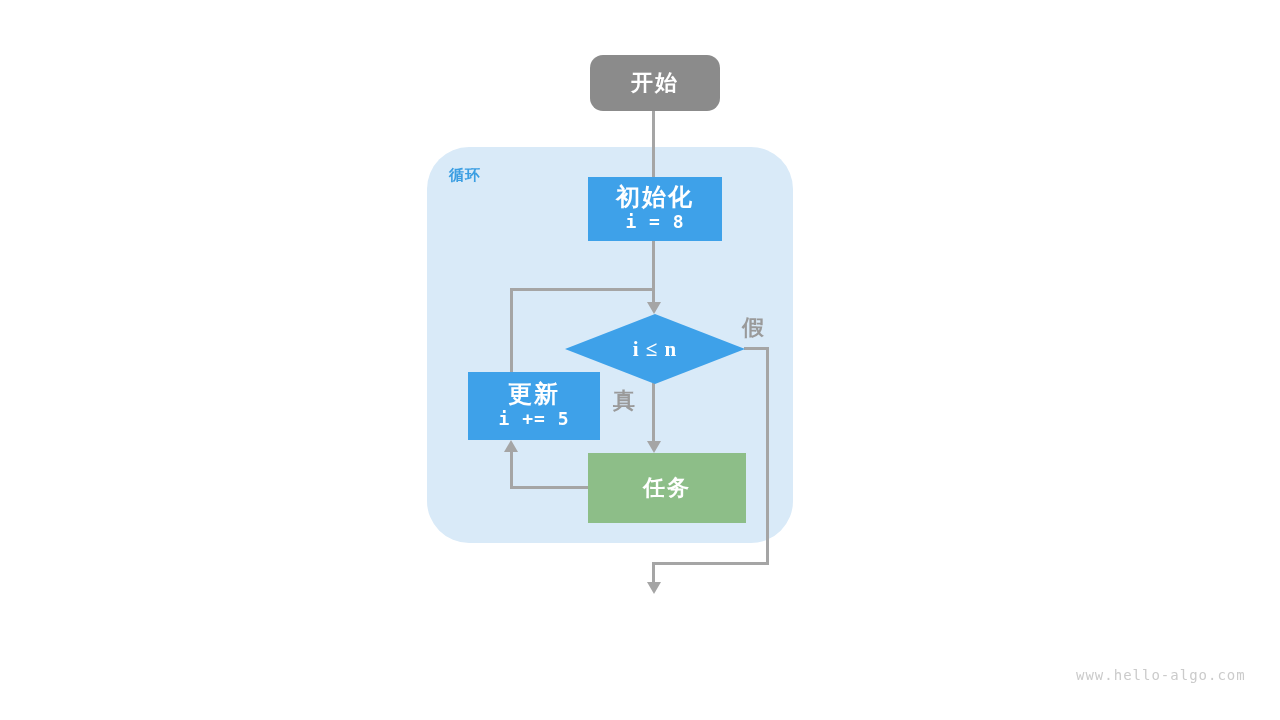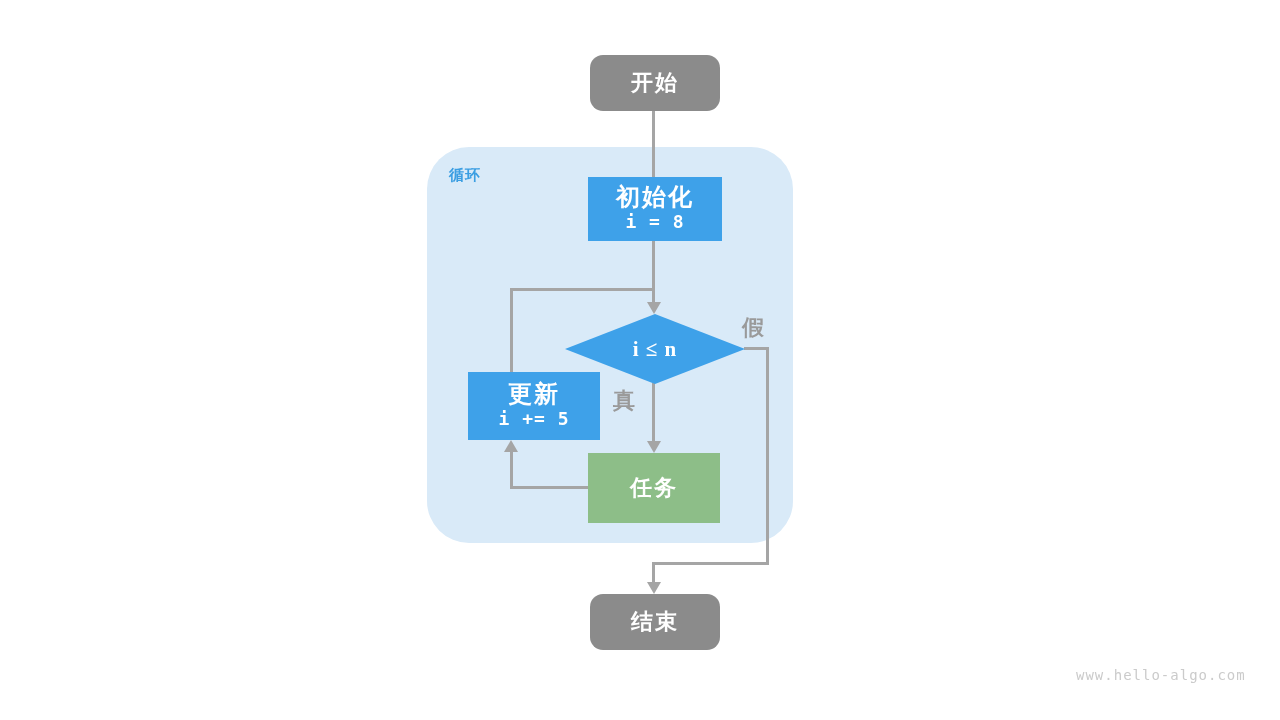--- a/index.html
+++ b/index.html
@@ -26,21 +26,21 @@
   
   .node{position:absolute;display:flex;flex-direction:column;align-items:center;
         justify-content:center;color:#ffffff;font-weight:bold;text-align:center;}
   .terminal{width:130px;height:56px;border-radius:13px;background:var(--node-gray);
             font-size:22px;letter-spacing:2px;text-align:right;}
   .start{left:590px;top:55px;}
   .end{left:590px;top:594px;}
   .process{background:var(--node-blue);}
   .init{left:588px;top:177px;width:134px;height:64px;}
   .update{left:443px;top:372px;width:132px;height:68px;margin-left:25px;}
-  .task{left:588px;top:453px;width:132px;height:70px;background:var(--node-green);
+  .task{left:588px;top:453px;width:158px;height:70px;background:var(--node-green);
         font-size:22px;letter-spacing:2px;}
   .node .cjk-line{font-size:24px;letter-spacing:2px;line-height:26px;}
   .node .code-line{font-family:"DejaVu Sans Mono", monospace;font-size:18px;
                    font-weight:bold;line-height:24px;letter-spacing:1px;}
   .diamond{left:565px;top:314px;width:180px;height:70px;background:var(--node-blue);
            clip-path:polygon(50% 0,100% 50%,50% 100%,0 50%);
            font-family:Liberation Serif, serif;font-size:21px;letter-spacing:1px;}
 
   
   .edge-label{position:absolute;font-size:22px;font-weight:bold;color:var(--edge-label-gray);}
@@ -119,18 +119,15 @@
 
   <div class="node process update">
     <span class="cjk-line">更新</span>
     <span class="code-line">i += 5</span>
   </div>
 
   <div class="node task">
     <span>任务</span>
   </div>
 
-  <div class="node terminal end">
-    <span>结束</span>
-  </div>
 
   <div class="watermark">www.hello-algo.com</div>
 </div>
 
 </body></html>

